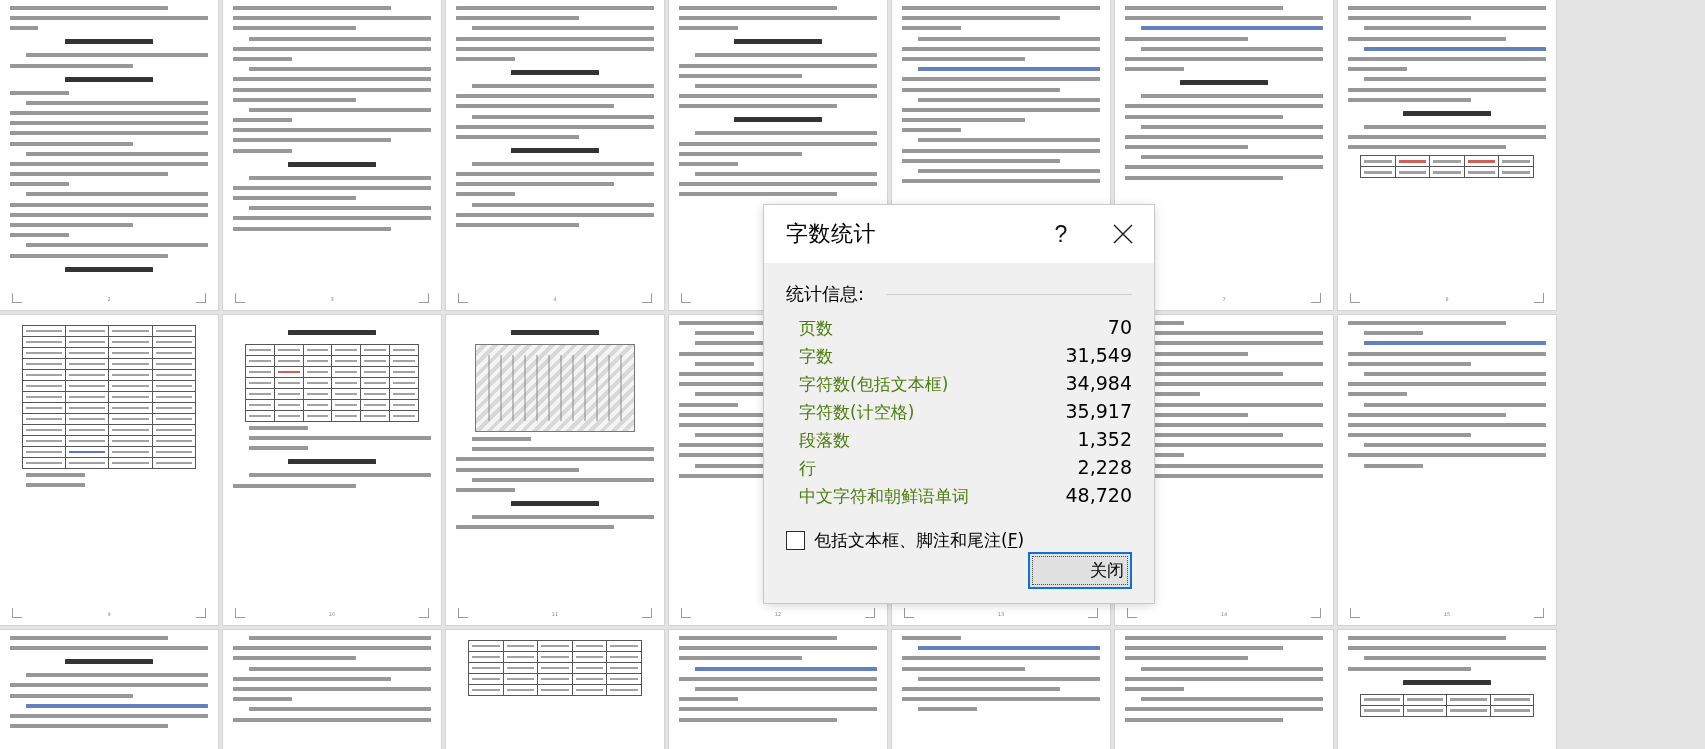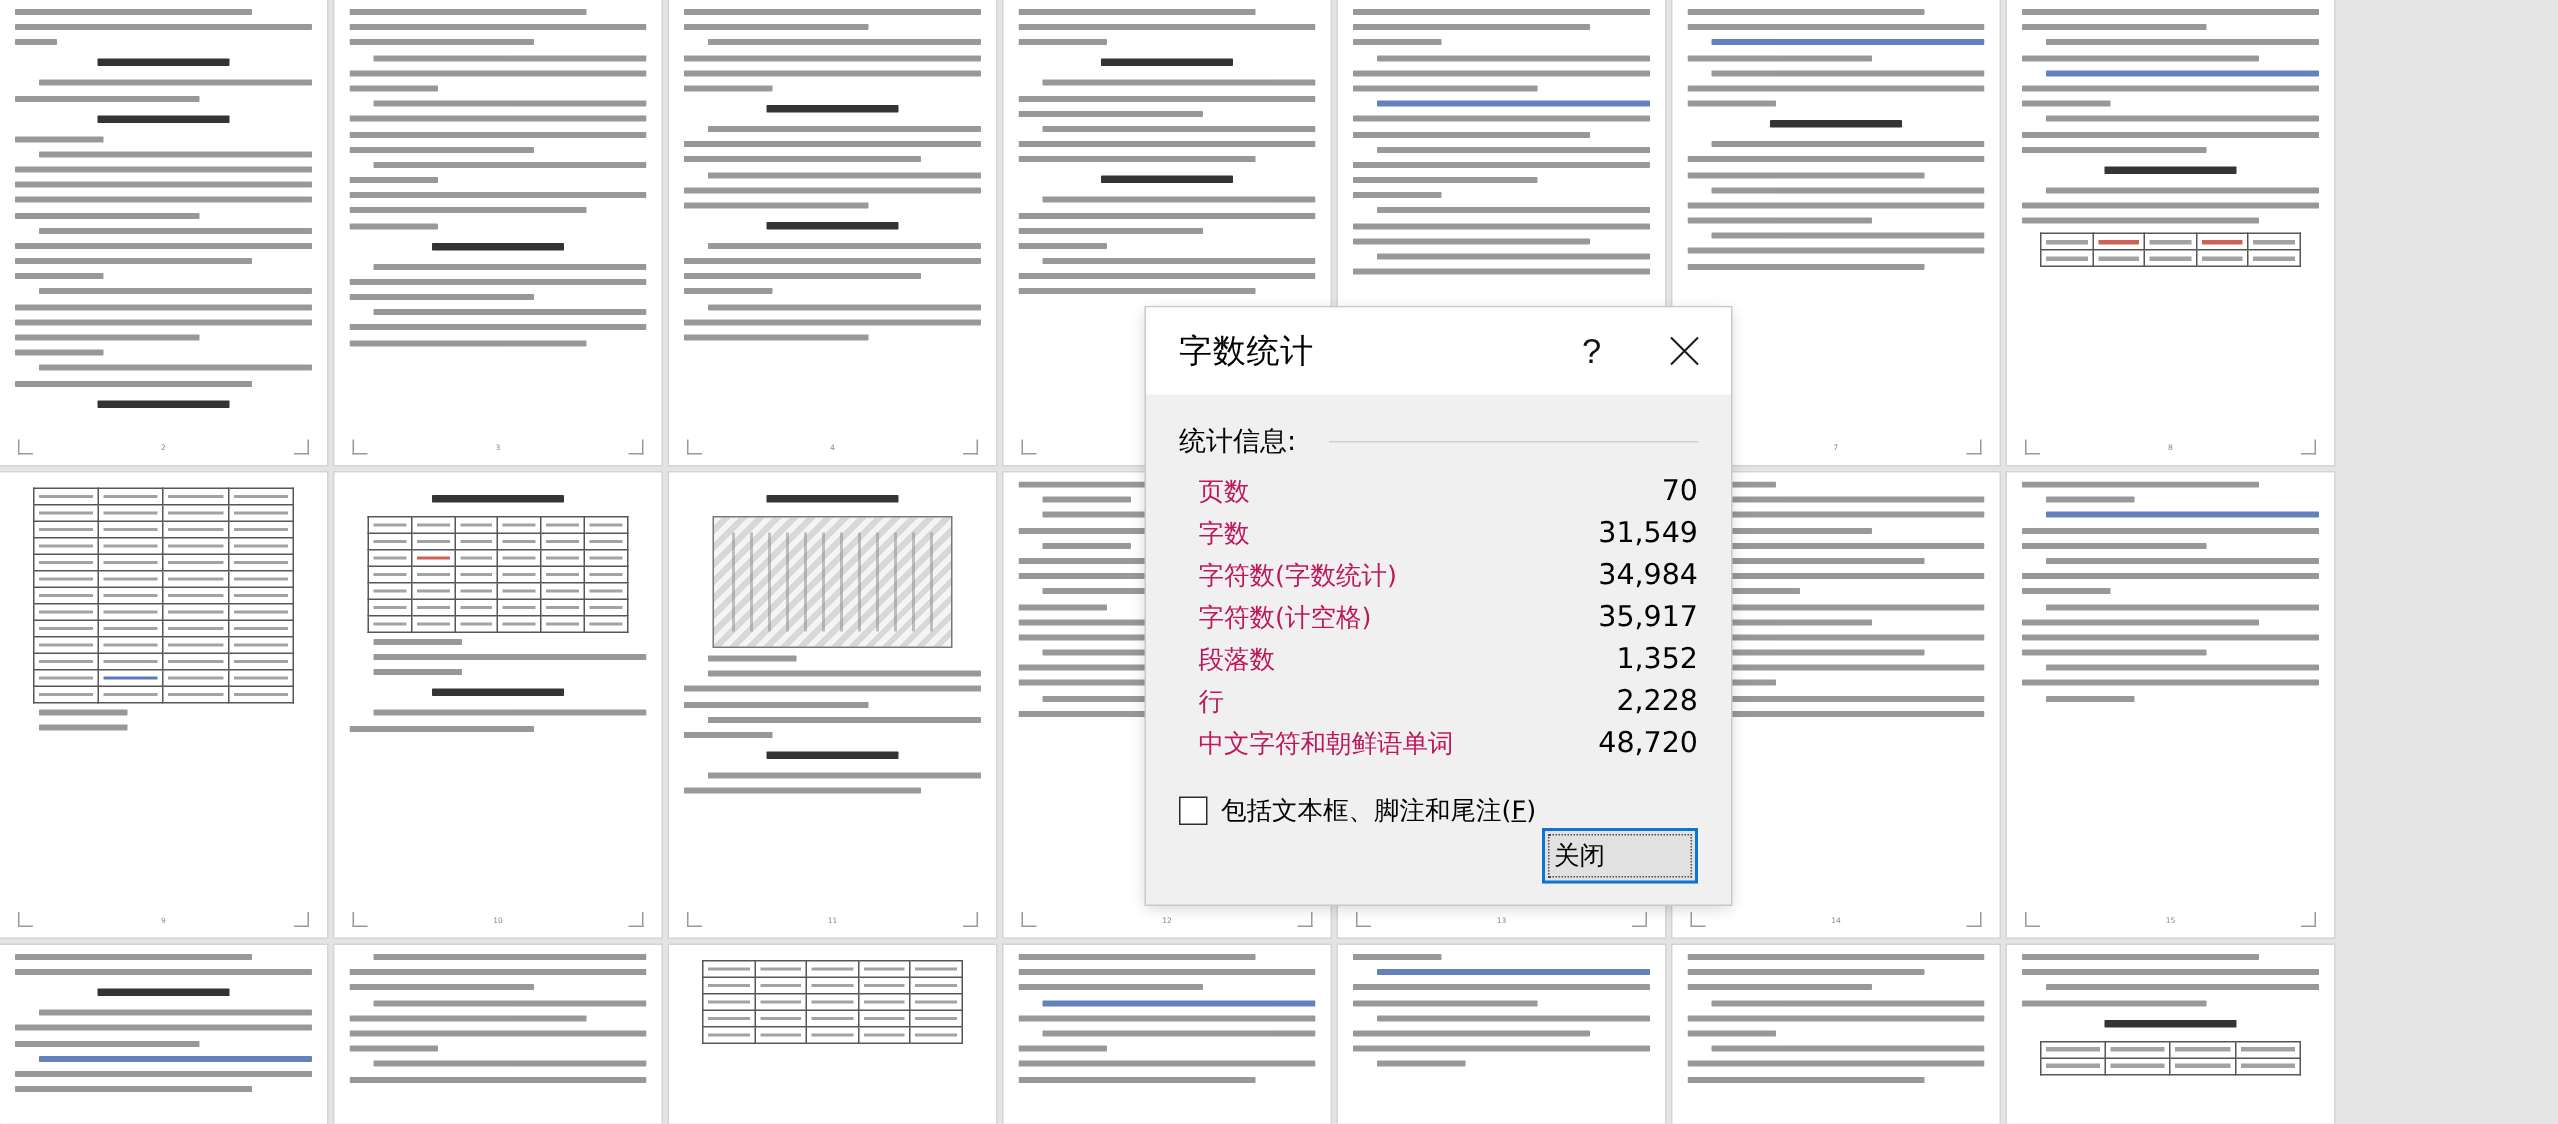--- a/index.html
+++ b/index.html
@@ -133,21 +133,21 @@
   .section-head .rule{
     flex:1 1 auto;height:1px;background:#cfcfcf;
   }
   .stats{
     margin:0;padding:0 0 0 13px;list-style:none;
   }
   .stats li{
     display:flex;align-items:baseline;justify-content:space-between;
     height:28px;
   }
-  .stats .k{font-size:17px;color:#be185d;}
+  .stats .k{font-size:17px;color:#4d7c0f;}
   .stats .v{font-size:19px;color:#000;font-weight:400;}
 
   .cbrow{
     display:flex;align-items:center;gap:9px;margin:17px 0 0 0;
   }
   .cbox{
     width:17px;height:17px;border:1.4px solid #2b2b2b;background:#fff;
     flex:0 0 17px;
   }
   .cblabel{font-size:17px;color:#000;}
@@ -156,21 +156,21 @@
   .dlg-foot{
     flex:0 0 auto;padding:0 22px 17px 22px;
     display:flex;justify-content:flex-end;
   }
   .close-btn{
     position:relative;
     min-width:104px;height:37px;
     background:#e1e1e1;
     border:2px solid #0b74d4;
     font-size:17px;color:#000;
-    display:flex;align-items:center;justify-content:flex-start;
+    display:flex;align-items:center;justify-content:flex-end;
     font-family:"DejaVu Sans","Liberation Sans",sans-serif;
     cursor:default;
   }
   .close-btn::before{
     content:"";position:absolute;inset:2px;
     border:1px dotted #4a4a4a;
   }
   .close-btn span{position:relative;z-index:1;}
 </style>
 </head>
@@ -1114,21 +1114,21 @@
       <ul class="stats">
         <li>
           <span class="k">页数</span>
           <span class="v">70</span>
         </li>
         <li>
           <span class="k">字数</span>
           <span class="v">31,549</span>
         </li>
         <li>
-          <span class="k">字符数(字数统计)</span>
+          <span class="k">字符数(包括文本框)</span>
           <span class="v">34,984</span>
         </li>
         <li>
           <span class="k">字符数(计空格)</span>
           <span class="v">35,917</span>
         </li>
         <li>
           <span class="k">段落数</span>
           <span class="v">1,352</span>
         </li>

